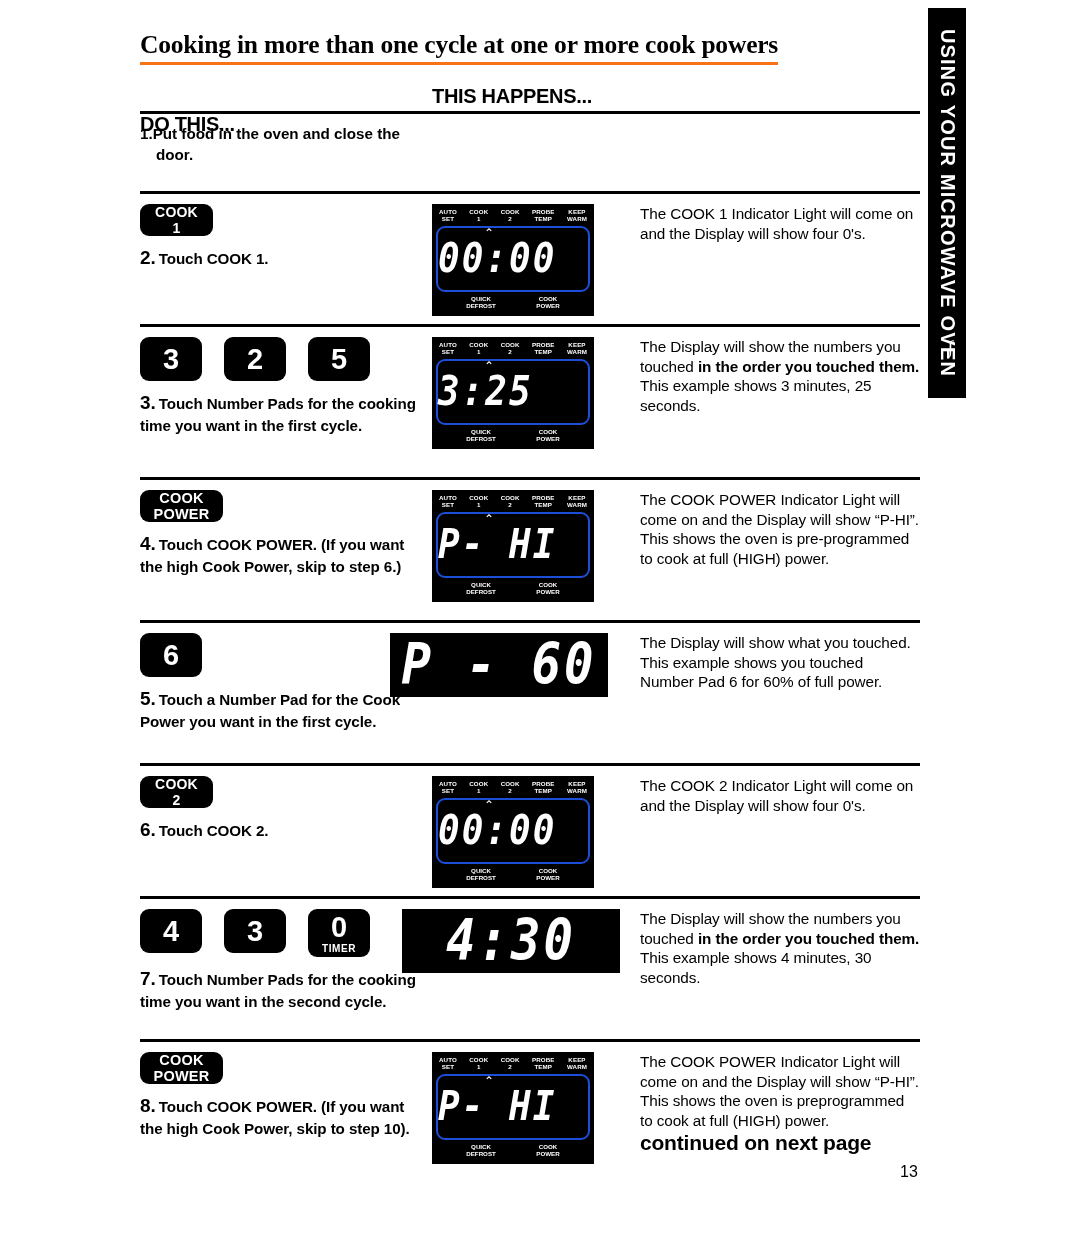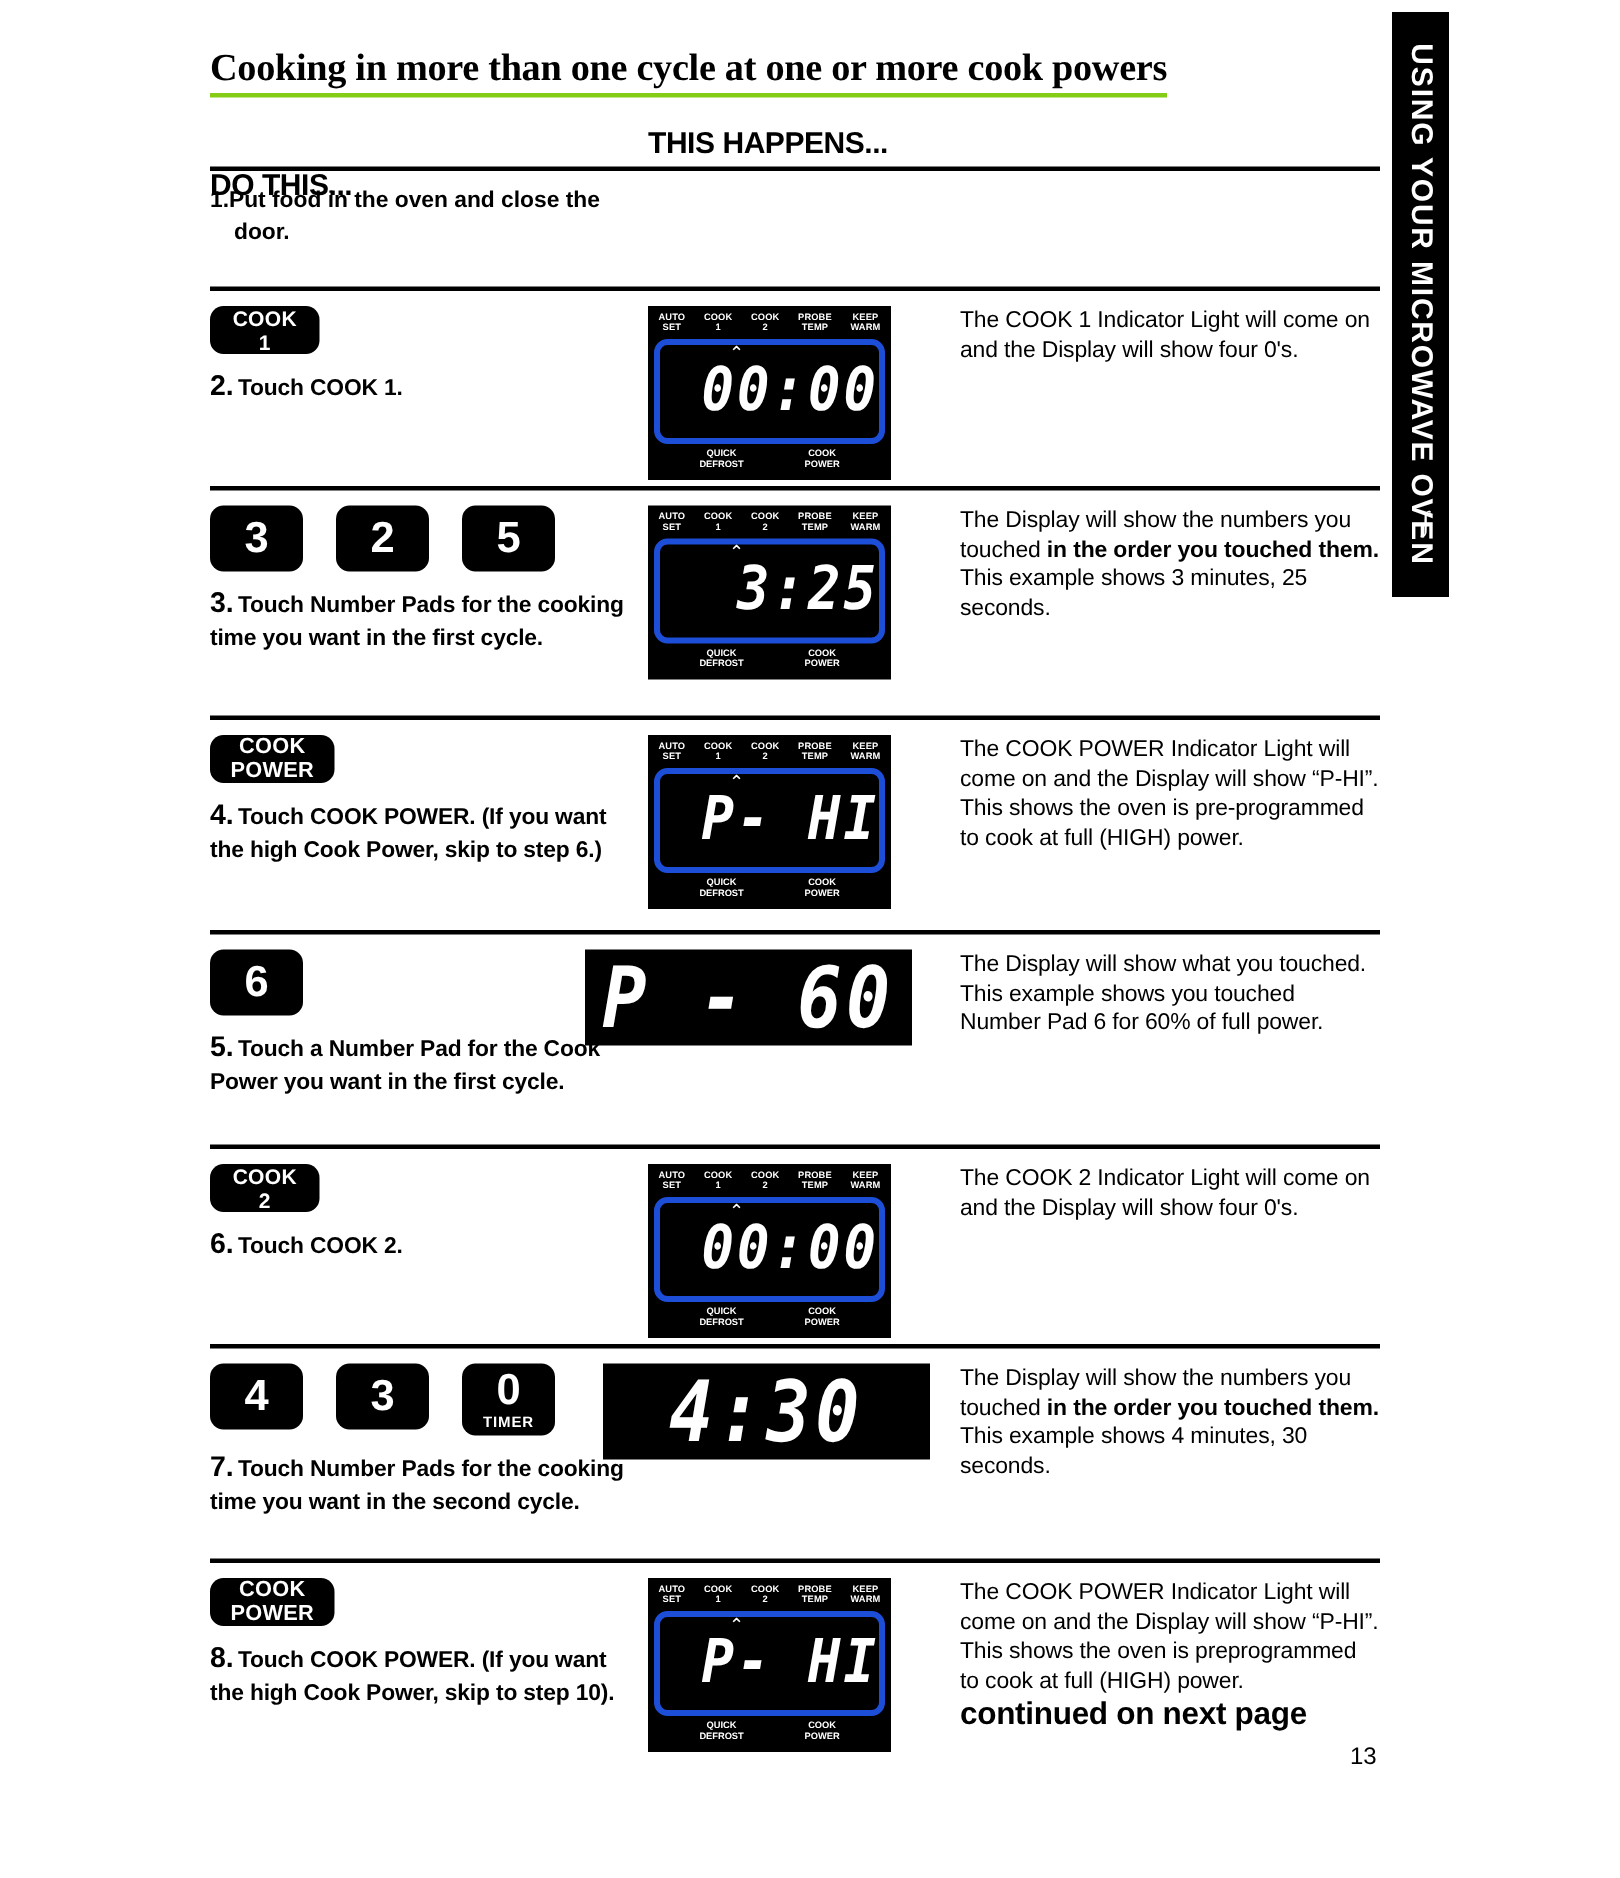--- a/index.html
+++ b/index.html
@@ -54,21 +54,21 @@
     top: 30px;
     width: 780px;
   }
 
   h1.page-title {
     font-family: "Liberation Serif", serif;
     font-weight: bold;
     font-size: 25.5px;
     margin: 0 0 4px 0;
     letter-spacing: -0.2px;
-    border-bottom: 3px solid #84cc16;
+    border-bottom: 3px solid #f97316;
     padding-bottom: 3px;
     display: inline-block;
     line-height: 1.15;
   }
 
   p.intro {
     font-size: 15.5px;
     line-height: 1.30;
     margin: 11px 0 0 0;
     width: 700px;
@@ -204,26 +204,26 @@
   .panel-top .plabel {
     color: #ffffff;
     font-size: 6.2px;
     font-weight: bold;
     line-height: 1.12;
     text-align: center;
     letter-spacing: 0.1px;
     white-space: pre-line;
   }
   .panel-screen {
-    border: 4px solid #1d4ed8;
+    border: 2px solid #1d4ed8;
     border-radius: 9px;
     height: 62px;
     display: flex;
     align-items: center;
-    justify-content: flex-end;
+    justify-content: flex-start;
     position: relative;
   }
   .seg {
     color: #ffffff;
     font-family: "DejaVu Sans Mono", monospace;
     font-size: 36px;
     font-weight: bold;
     letter-spacing: 2px;
     font-style: italic;
     line-height: 1;

